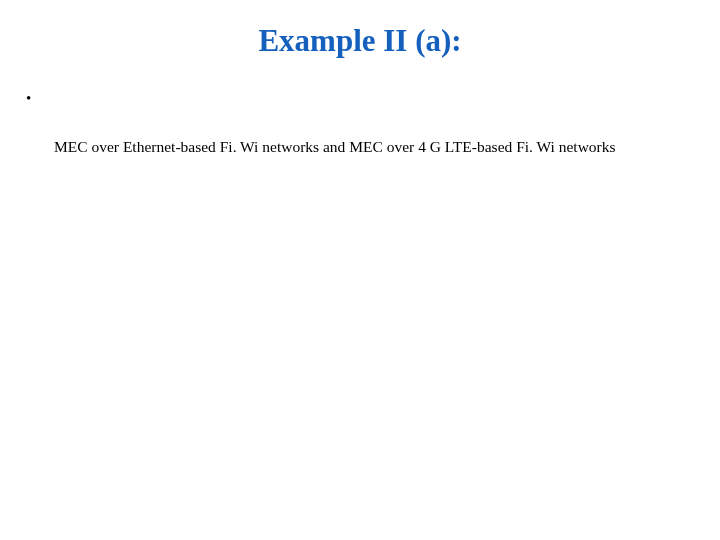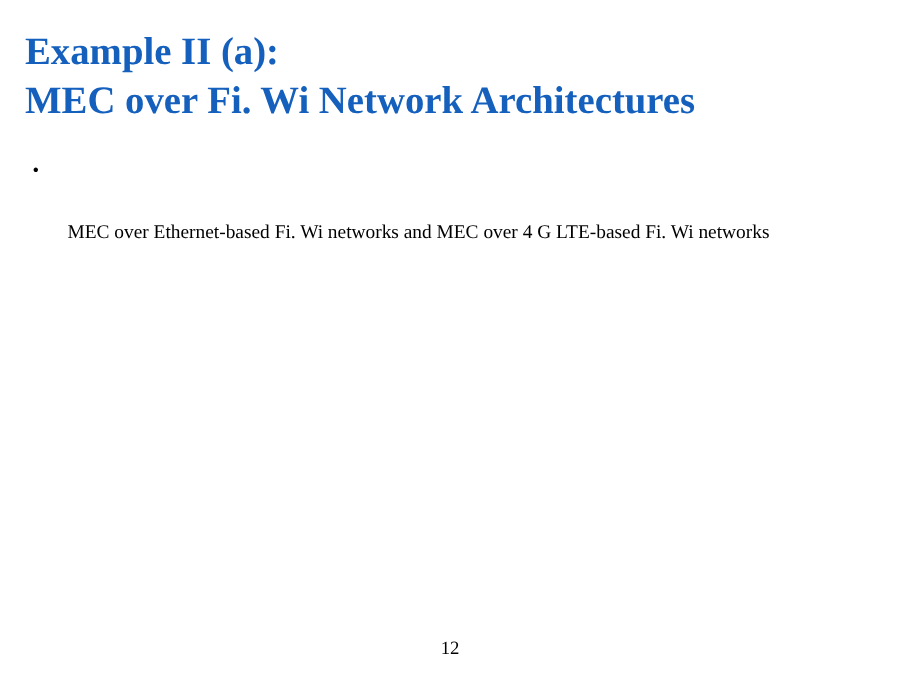--- a/index.html
+++ b/index.html
@@ -15,20 +15,21 @@
       position: relative;
       overflow: hidden;
     }
     .slide {
       width: 100%;
       height: 100%;
       padding: 22px 20px 0 20px;
       position: relative;
     }
     .title {
+      text-align: center;
       font-weight: bold;
       font-size: 31px;
       line-height: 1.25;
       color: #1560bd;
       margin-bottom: 28px;
     }
     .bullet-list {
       list-style: none;
       padding-left: 4px;
     }
@@ -60,24 +61,22 @@
       font-size: 15px;
       color: #000000;
     }
   </style>
 </head>
 <body>
 
 <div class="slide">
   <h1 class="title">
     <span>Example II (a):</span><br>
-    <span>MEC over Fi. Wi Network Architectures</span>
   </h1>
 
   <ul class="bullet-list">
     <li class="bullet-item">
       <span class="bullet-marker">•</span>
       <span class="bullet-text">MEC over Ethernet-based Fi. Wi networks and MEC over 4 G LTE-based Fi. Wi networks</span>
     </li>
   </ul>
 
-  <div class="page-number">12</div>
 </div>
 
 </body></html>

